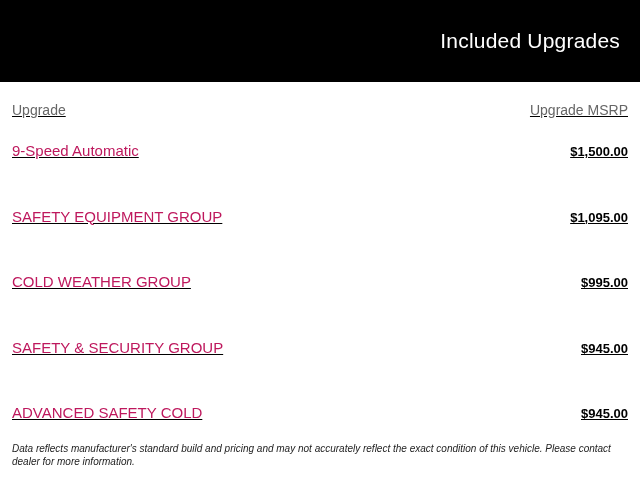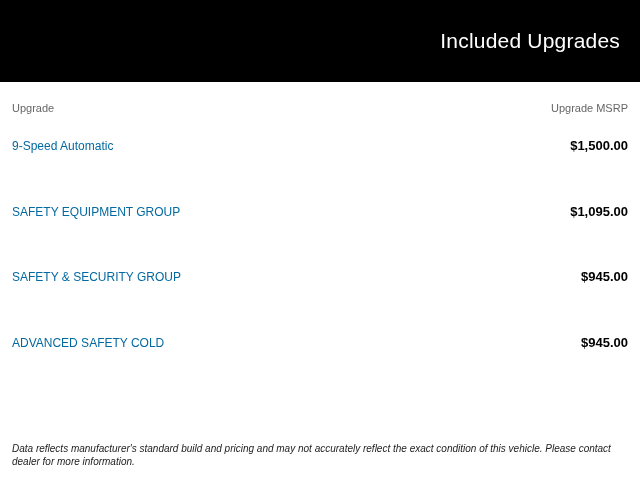--- a/index.html
+++ b/index.html
@@ -12,20 +12,21 @@
     background: #ffffff;
     font-family: "Liberation Sans", sans-serif;
     overflow: hidden;
   }
   .page {
     position: relative;
     width: 640px;
     height: 480px;
     background: #ffffff;
     box-sizing: border-box;
+    text-decoration: underline;
   }
   .header {
     height: 82px;
     background: #000000;
     display: flex;
     align-items: center;
     justify-content: flex-end;
     box-sizing: border-box;
     padding: 0 20px 0 0;
   }
@@ -40,35 +41,35 @@
     box-sizing: border-box;
   }
   .col-head {
     display: flex;
     justify-content: space-between;
     align-items: baseline;
     padding-top: 20px;
     padding-bottom: 4px;
   }
   .col-head span {
-    font-size: 11px;
+    font-size: 14px;
     color: #666666;
     font-weight: 400;
   }
   .row {
     display: flex;
     justify-content: space-between;
     align-items: baseline;
     height: 65.5px;
     box-sizing: border-box;
     padding-top: 20px;
   }
   .row-label {
-    font-size: 12px;
-    color: #0369a1;
+    font-size: 15px;
+    color: #be185d;
     font-weight: 400;
   }
   .row-price {
     font-size: 13px;
     color: #000000;
     font-weight: bold;
     white-space: nowrap;
   }
   .disclaimer {
     position: absolute;
@@ -100,20 +101,24 @@
     <div class="row">
       <div class="row-label">9-Speed Automatic</div>
       <div class="row-price">$1,500.00</div>
     </div>
 
     <div class="row">
       <div class="row-label">SAFETY EQUIPMENT GROUP</div>
       <div class="row-price">$1,095.00</div>
     </div>
 
+    <div class="row">
+      <div class="row-label">COLD WEATHER GROUP</div>
+      <div class="row-price">$995.00</div>
+    </div>
 
     <div class="row">
       <div class="row-label">SAFETY &amp; SECURITY GROUP</div>
       <div class="row-price">$945.00</div>
     </div>
 
     <div class="row">
       <div class="row-label">ADVANCED SAFETY COLD</div>
       <div class="row-price">$945.00</div>
     </div>

